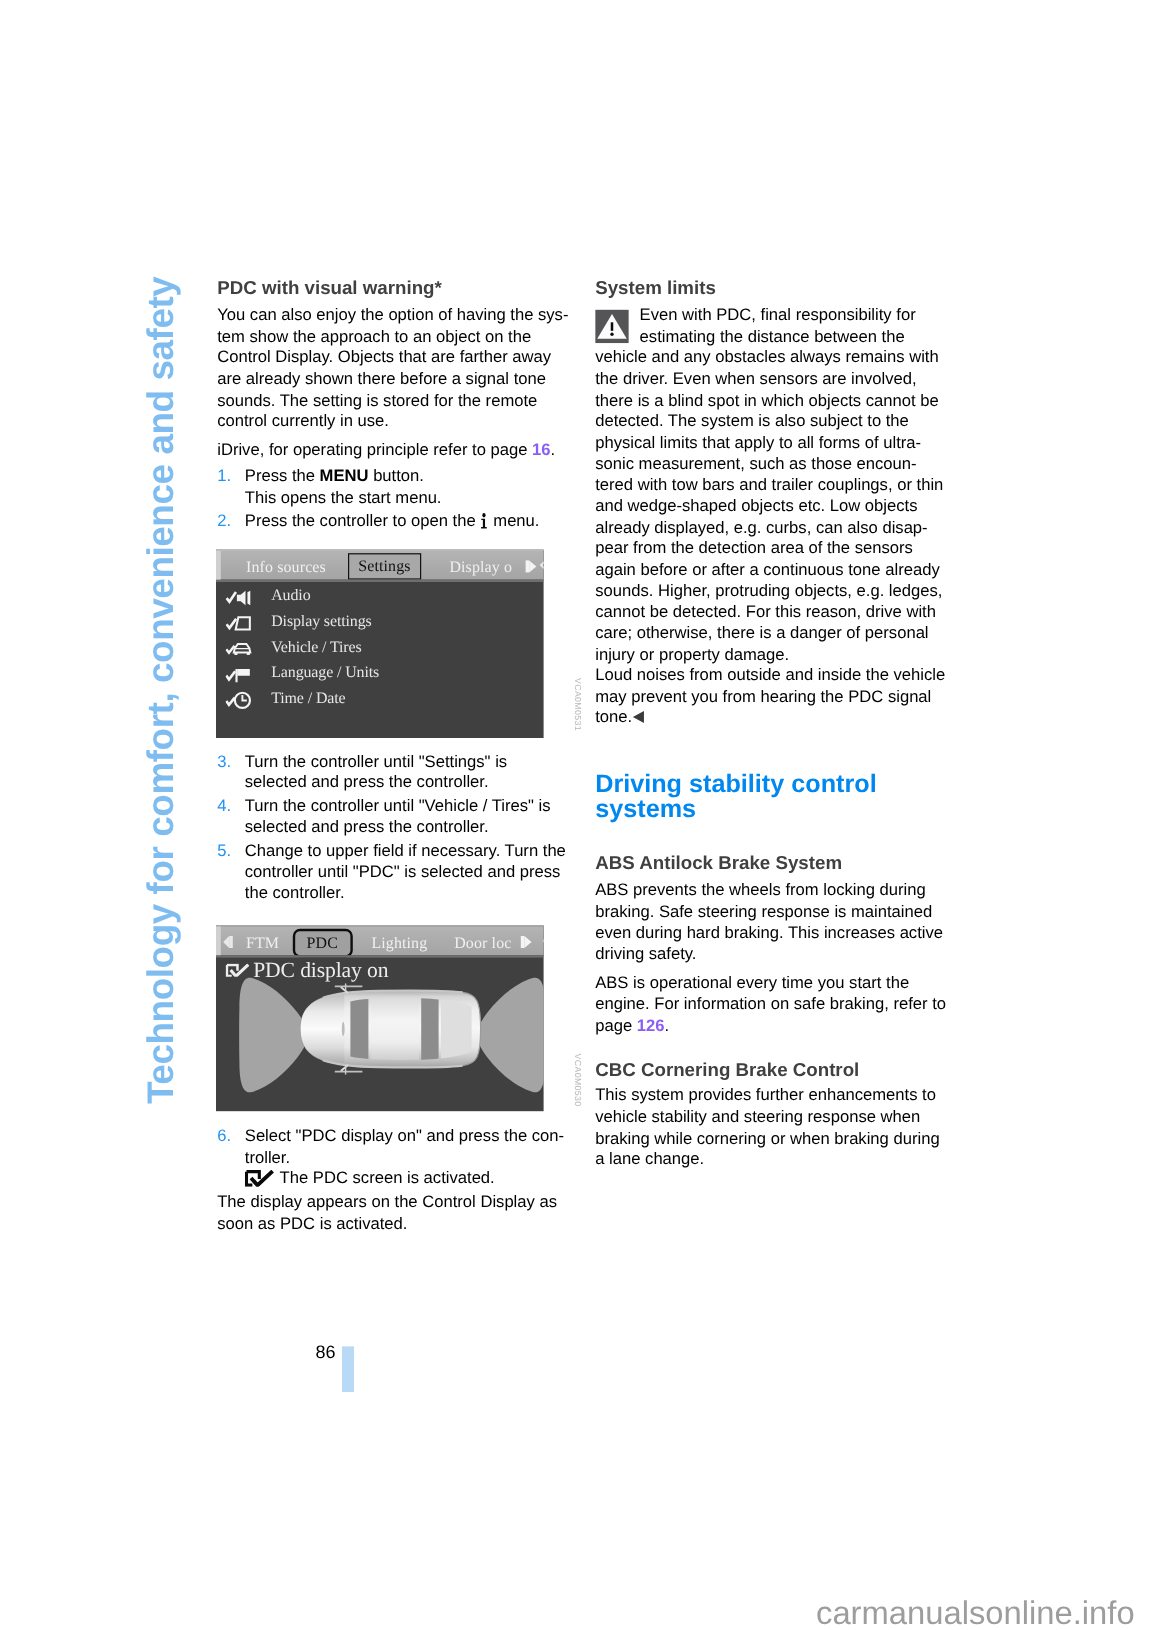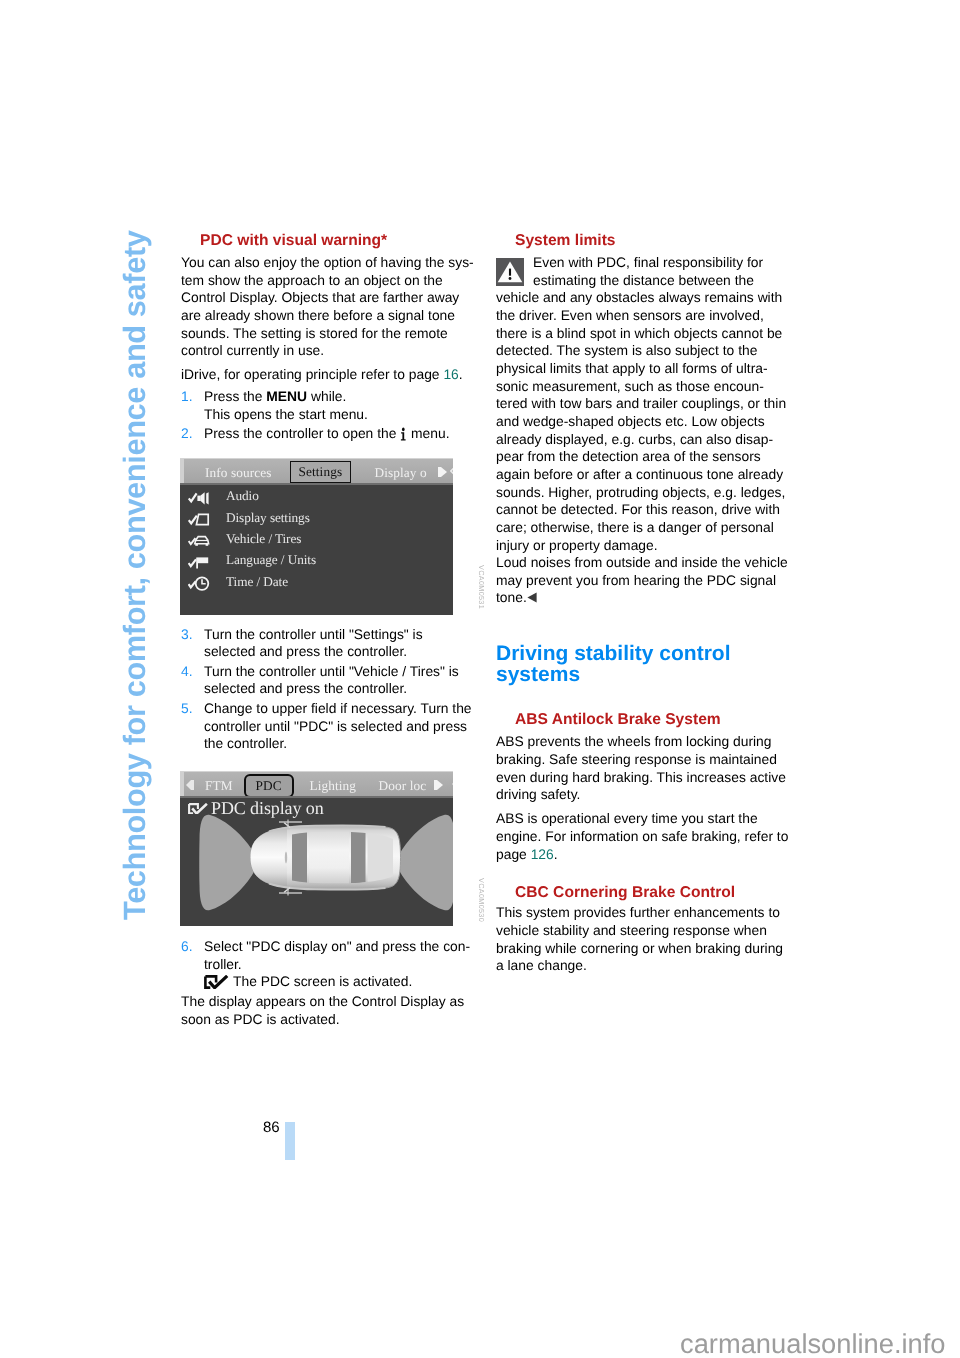--- a/index.html
+++ b/index.html
@@ -13,24 +13,24 @@
      letter-spacing:-0.4px; line-height:34px; }
 
   .col { position:absolute; width:300px; font-size:13.85px; line-height:17.65px; }
   .colL { left:181px; top:232px; }
   .colR { left:496px; top:232px; }
   .colL2 { left:181px; top:625.5px; }
   .colL3 { left:181px; top:938px; }
   .iglyph { display:inline-block; width:7px; height:14px; vertical-align:-2.6px; }
   .cbxinline { display:inline-block; width:24.5px; height:14px; margin-right:4.5px; vertical-align:-2.5px; }
 
-  h2 { color:#b91c1c; font-size:15.6px; font-weight:bold; line-height:18px;margin-left:19px; }
+  h2 { color:#404040; font-size:15.6px; font-weight:bold; line-height:18px; }
   .h-big { color:#0088f0; font-size:21px; font-weight:bold; line-height:21.1px; }
   p { margin:0; }
-  .accent { color:#0f766e; }
+  .accent { color:#8b5cf6;font-weight:bold; }
   .sp6 { height:4px; }
   .sp10 { height:6.5px; }
   .sp4 { height:4px; }
   .sp12 { height:12px; }
   .sp14 { height:14px; }
   .sp21 { height:21px; }
   .sp24 { height:36px; }
   .warnbox { position:relative; }
   .warnicon { float:left; width:28px; height:28px; margin:3.5px 9px 0 0; }
   .warnicon svg { display:block; }
@@ -112,21 +112,21 @@
       <span>tem show the approach to an object on the</span><br>
       <span>Control Display. Objects that are farther away</span><br>
       <span>are already shown there before a signal tone</span><br>
       <span>sounds. The setting is stored for the remote</span><br>
       <span>control currently in use.</span>
     </p>
     <div class="sp10"></div>
     <p class="para"><span>iDrive, for operating principle refer to page&nbsp;</span><span class="accent">16</span><span>.</span></p>
     <div class="sp4"></div>
 
-    <div class="step"><span class="num">1.</span><span>Press the </span><b>MENU</b><span> while.</span><br><span>This opens the start menu.</span></div>
+    <div class="step"><span class="num">1.</span><span>Press the </span><b>MENU</b><span> button.</span><br><span>This opens the start menu.</span></div>
     <div class="sp2"></div>
     <div class="step"><span class="num">2.</span><span>Press the controller to open the </span><span class="iglyph"><svg viewBox="0 0 7 14" width="7" height="14">
             <ellipse cx="3.3" cy="2.4" rx="1.35" ry="1.8" fill="#0a0a0a"></ellipse>
             <path d="M1.1 5.2 L4.2 5.2 L4.2 12.2 L5.6 12.2 L5.6 13.4 L0.9 13.4 L0.9 12.2 L2.4 12.2 L2.4 6.4 L1.1 6.4 Z" fill="#0a0a0a"></path>
           </svg></span><span> menu.</span></div>
   </div>
   <div class="col colR">
     <h2>System limits</h2>
     <div class="sp4"></div>
     <div class="warnbox">

